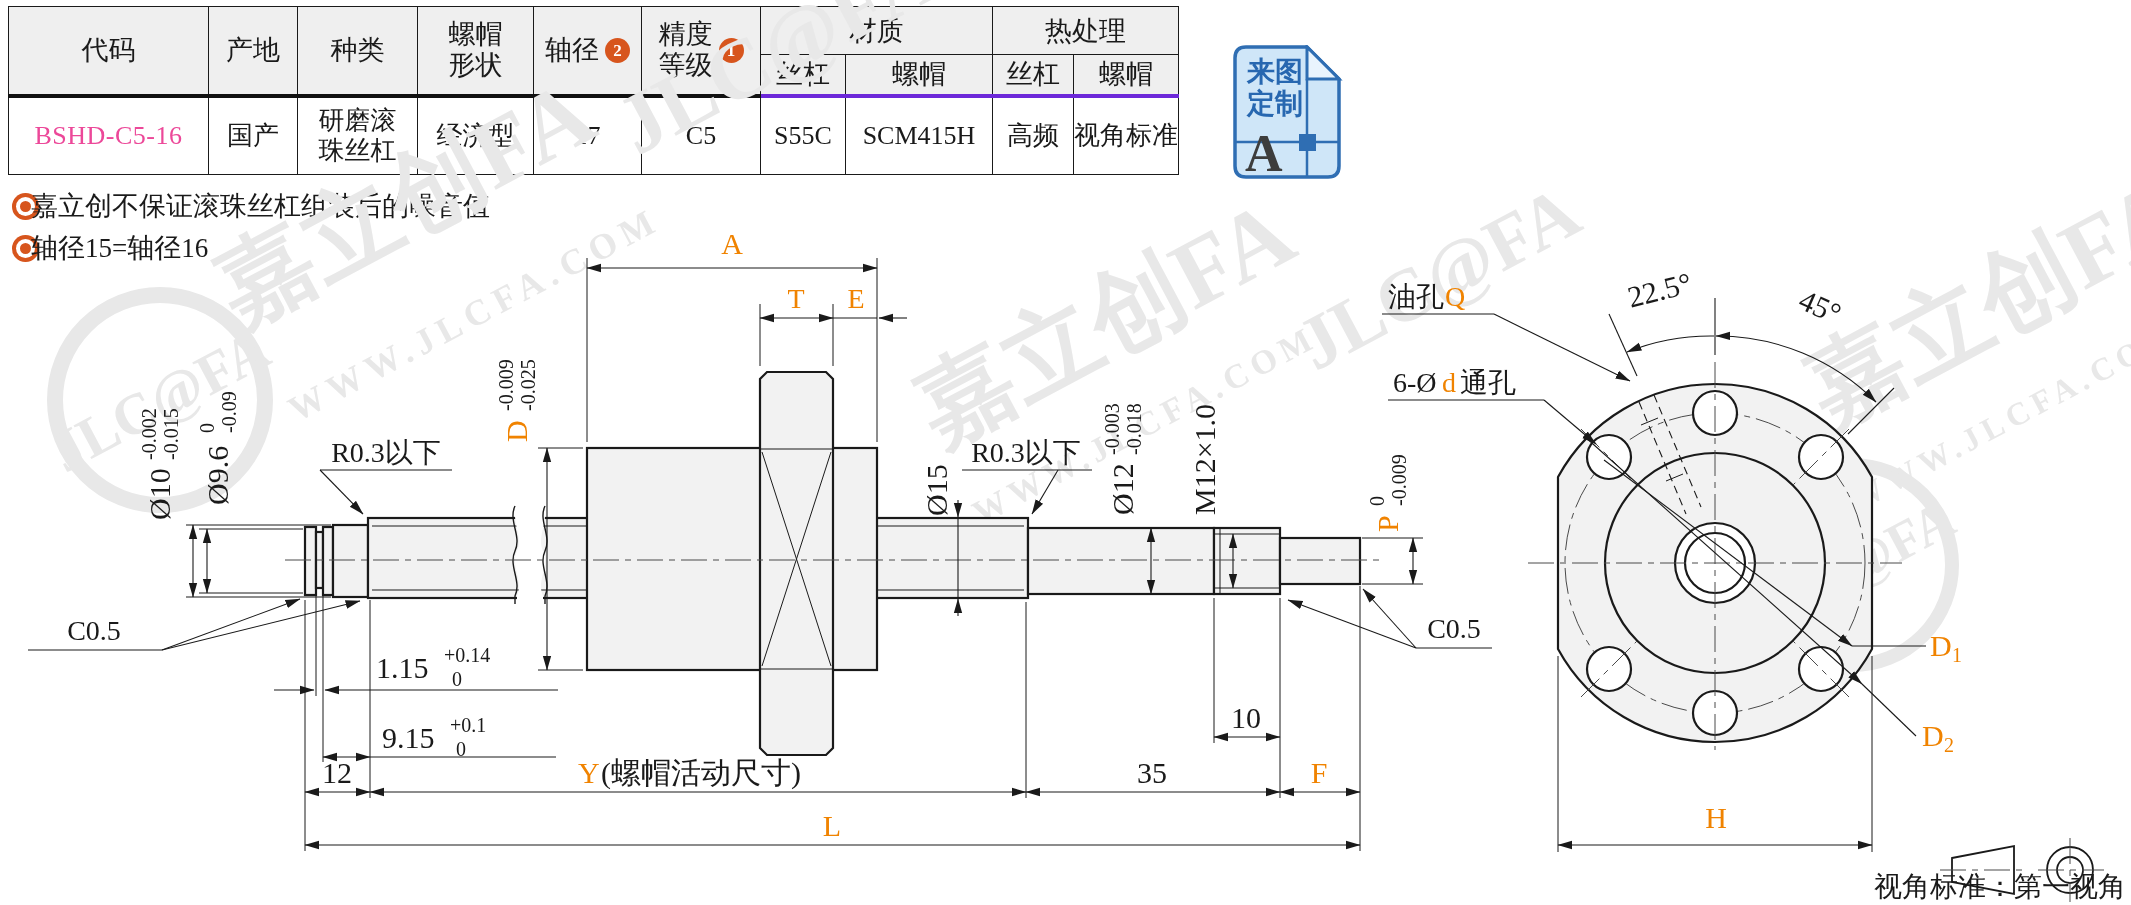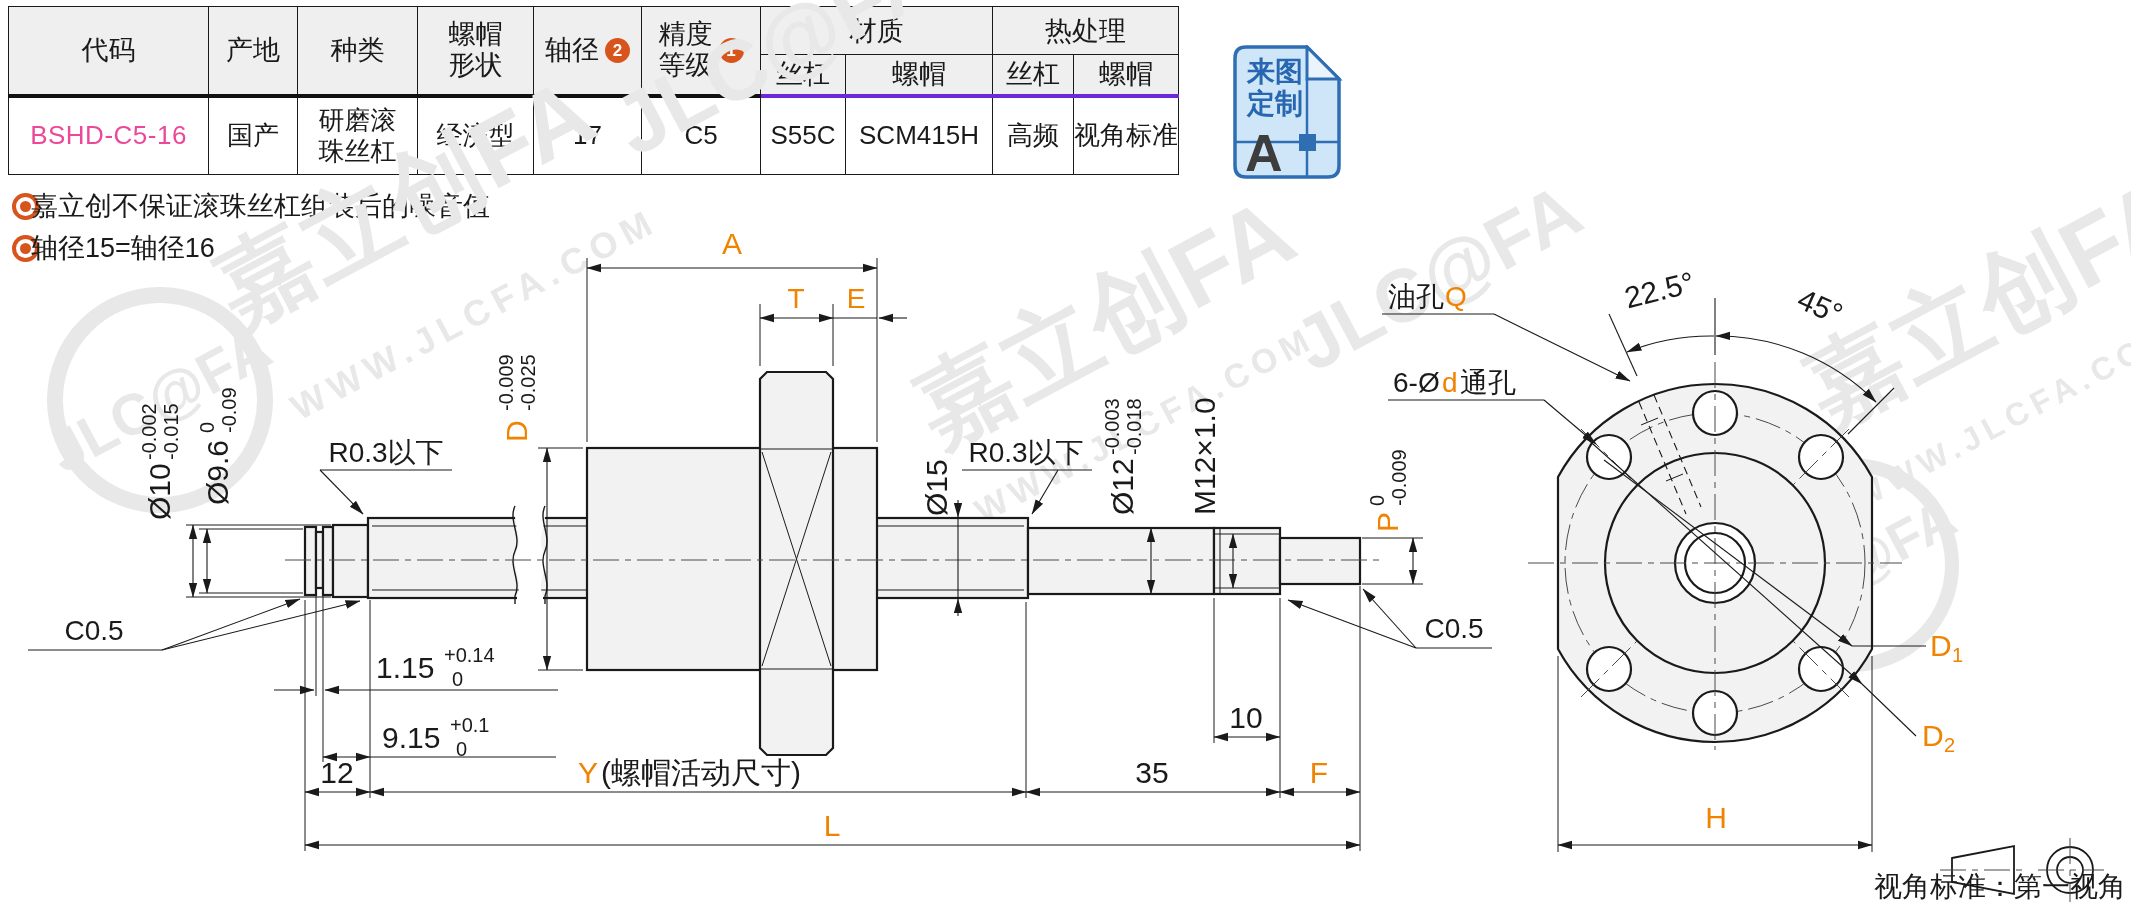--- a/index.html
+++ b/index.html
@@ -1,17 +1,17 @@
 <!DOCTYPE html>
 <html><head>
 <meta charset="utf-8">
 <style>
   html,body{margin:0;padding:0;background:#fff;}
   .stage{position:relative;width:2131px;height:905px;background:#fff;overflow:hidden;
-         font-family:Liberation Sans, sans-serif;color:#1a1a1a;}
+         font-family:Liberation Serif, serif;color:#1a1a1a;}
   
   .spec-table{position:absolute;left:8px;top:6px;border-collapse:collapse;table-layout:fixed;}
   .spec-table th,.spec-table td{border:1.5px solid #1a1a1a;text-align:center;vertical-align:middle;
          padding:0;font-weight:500;}
   .spec-table th{background:#efefef;font-size:27px;}
   .spec-table thead tr:last-child th{border-bottom:4px solid #6d28d9;margin-top:34px;}
   .spec-table thead tr:first-child th[rowspan]{border-bottom:4px solid #111;}
   .spec-table td{background:#fff;font-size:26px;height:76px;}
   .pre{white-space:pre-line;line-height:1.15;}
   .code-cell{color:#ec4899;font-weight:bold;font-size:27px;letter-spacing:.5px;}

